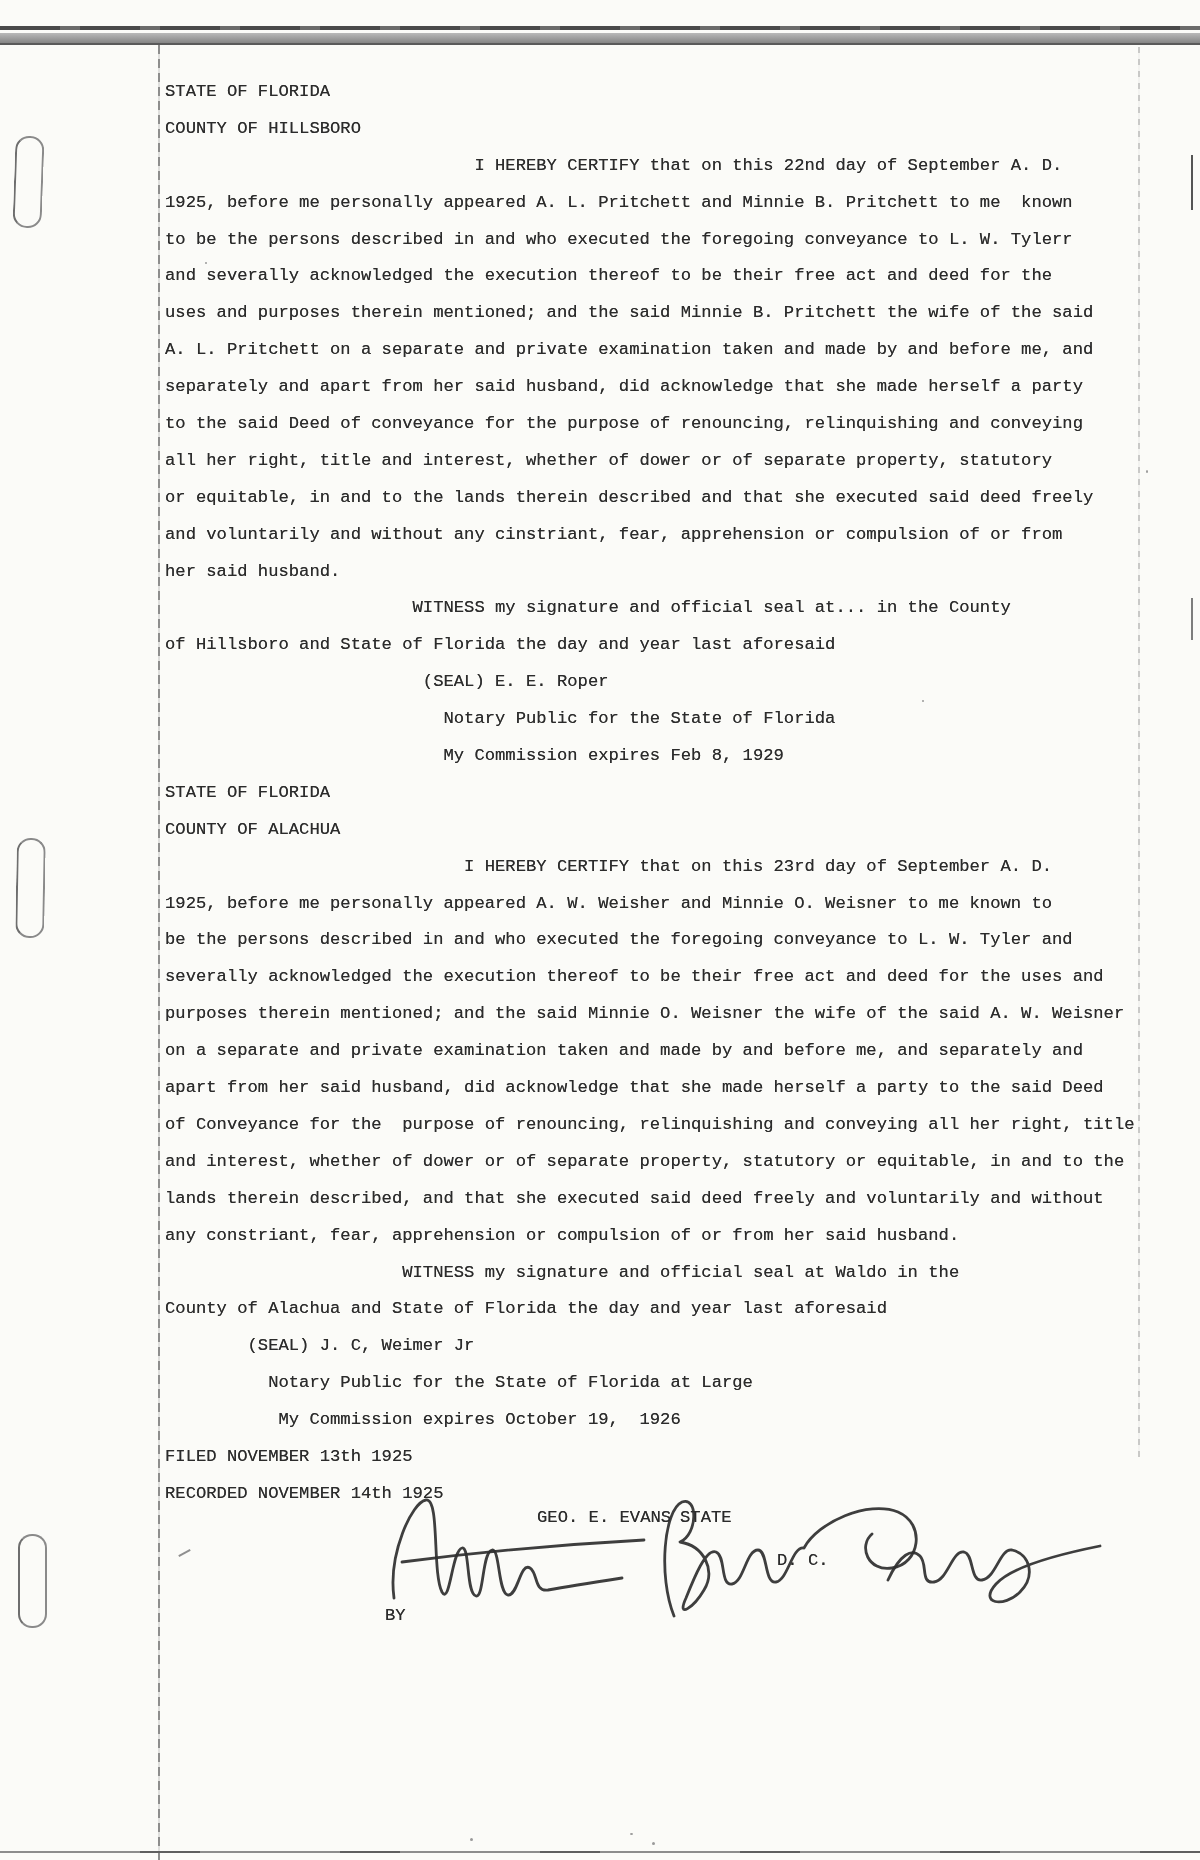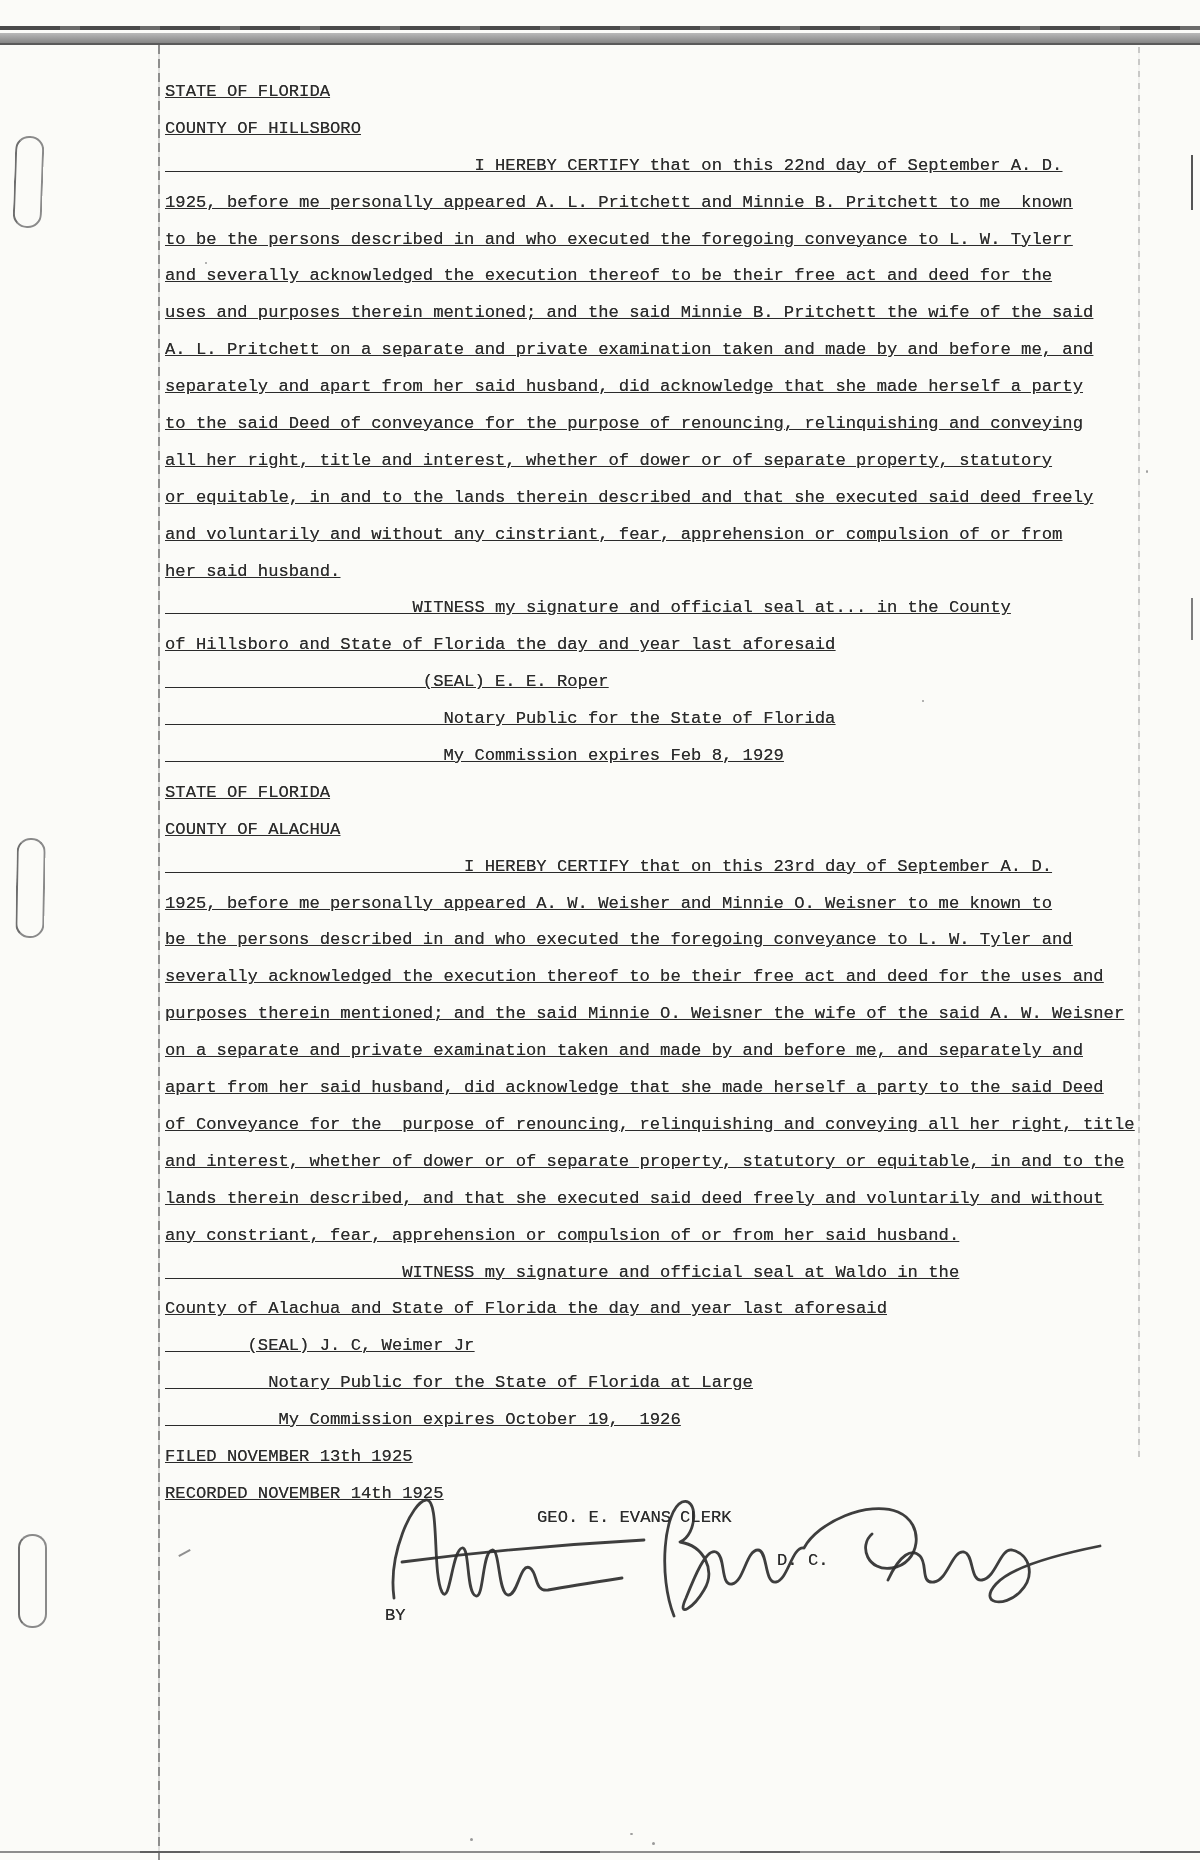--- a/index.html
+++ b/index.html
@@ -33,21 +33,21 @@
   .speck{position:absolute;background:#9a9a9a;border-radius:50%;}
   .tick{position:absolute;width:13px;height:2px;background:#8f8f8f;transform:rotate(-28deg);}
 
   
   .text{
     position:absolute;left:165px;top:74px;
     font-size:17.2px;line-height:36.9px;
     color:#2b2b2b;white-space:pre;
     text-shadow:0 0 .6px rgba(42,42,42,.75);
   }
-  .tl{height:36.9px;text-decoration:underline;}
+  .tl{height:36.9px;}
 
   
   .sig-by,.sig-name,.sig-title,.sig-deputy{
     position:absolute;font-size:17.2px;color:#2b2b2b;white-space:pre;
     text-shadow:0 0 .6px rgba(42,42,42,.75);
     text-align:right;
   }
   .sig-by{left:385px;top:1606px;}
   .sig-name{left:537px;top:1508px;}
   .sig-title{left:680px;top:1508px;}
@@ -78,21 +78,21 @@
   <div class="speck" style="left:470px;top:1838px;width:3px;height:3px;"></div>
   <div class="speck" style="left:630px;top:1833px;width:3px;height:2px;"></div>
   <div class="speck" style="left:652px;top:1842px;width:3px;height:3px;"></div>
   <div class="speck" style="left:205px;top:262px;width:2px;height:2px;"></div>
   <div class="tick" style="left:178px;top:1552px;"></div>
 
   <div class="text"><div class="tl">STATE OF FLORIDA</div><div class="tl">COUNTY OF HILLSBORO</div><div class="tl">                              I HEREBY CERTIFY that on this 22nd day of September A. D.</div><div class="tl">1925, before me personally appeared A. L. Pritchett and Minnie B. Pritchett to me  known</div><div class="tl">to be the persons described in and who executed the foregoing conveyance to L. W. Tylerr</div><div class="tl">and severally acknowledged the execution thereof to be their free act and deed for the</div><div class="tl">uses and purposes therein mentioned; and the said Minnie B. Pritchett the wife of the said</div><div class="tl">A. L. Pritchett on a separate and private examination taken and made by and before me, and</div><div class="tl">separately and apart from her said husband, did acknowledge that she made herself a party</div><div class="tl">to the said Deed of conveyance for the purpose of renouncing, relinquishing and conveying</div><div class="tl">all her right, title and interest, whether of dower or of separate property, statutory</div><div class="tl">or equitable, in and to the lands therein described and that she executed said deed freely</div><div class="tl">and voluntarily and without any cinstriant, fear, apprehension or compulsion of or from</div><div class="tl">her said husband.</div><div class="tl">                        WITNESS my signature and official seal at... in the County</div><div class="tl">of Hillsboro and State of Florida the day and year last aforesaid</div><div class="tl">                         (SEAL) E. E. Roper</div><div class="tl">                           Notary Public for the State of Florida</div><div class="tl">                           My Commission expires Feb 8, 1929</div><div class="tl">STATE OF FLORIDA</div><div class="tl">COUNTY OF ALACHUA</div><div class="tl">                             I HEREBY CERTIFY that on this 23rd day of September A. D.</div><div class="tl">1925, before me personally appeared A. W. Weisher and Minnie O. Weisner to me known to</div><div class="tl">be the persons described in and who executed the foregoing conveyance to L. W. Tyler and</div><div class="tl">severally acknowledged the execution thereof to be their free act and deed for the uses and</div><div class="tl">purposes therein mentioned; and the said Minnie O. Weisner the wife of the said A. W. Weisner</div><div class="tl">on a separate and private examination taken and made by and before me, and separately and</div><div class="tl">apart from her said husband, did acknowledge that she made herself a party to the said Deed</div><div class="tl">of Conveyance for the  purpose of renouncing, relinquishing and conveying all her right, title</div><div class="tl">and interest, whether of dower or of separate property, statutory or equitable, in and to the</div><div class="tl">lands therein described, and that she executed said deed freely and voluntarily and without</div><div class="tl">any constriant, fear, apprehension or compulsion of or from her said husband.</div><div class="tl">                       WITNESS my signature and official seal at Waldo in the</div><div class="tl">County of Alachua and State of Florida the day and year last aforesaid</div><div class="tl">        (SEAL) J. C, Weimer Jr</div><div class="tl">          Notary Public for the State of Florida at Large</div><div class="tl">           My Commission expires October 19,  1926</div><div class="tl">FILED NOVEMBER 13th 1925</div><div class="tl">RECORDED NOVEMBER 14th 1925</div></div>
 
   <span class="sig-by">BY</span>
   <span class="sig-name">GEO. E. EVANS</span>
-  <span class="sig-title">CLERK</span>
+  <span class="sig-title">STATE</span>
   <span class="sig-deputy">D. C.</span>
 
   <svg class="signature" width="780" height="140" viewBox="0 0 780 140" aria-hidden="true">
     <path d="M 24 110 C 18 66 42 14 56 12 C 70 10 62 84 72 104 C 80 118 82 62 92 60
              C 100 58 96 106 106 108 C 114 110 112 64 122 62 C 130 60 128 106 138 107
              C 148 108 150 74 160 80 C 168 85 164 104 178 102 C 200 98 226 94 252 90"></path>
     <path d="M 32 74 C 110 64 200 56 274 52"></path>
     <path d="M 304 128 C 288 88 294 22 312 14 C 328 8 328 46 310 54 C 334 58 346 82 334 102
              C 324 119 306 132 316 110 C 324 90 336 60 346 64 C 356 68 350 98 362 96
              C 374 94 376 62 388 62 C 398 62 394 96 406 94 C 418 92 422 58 434 60

